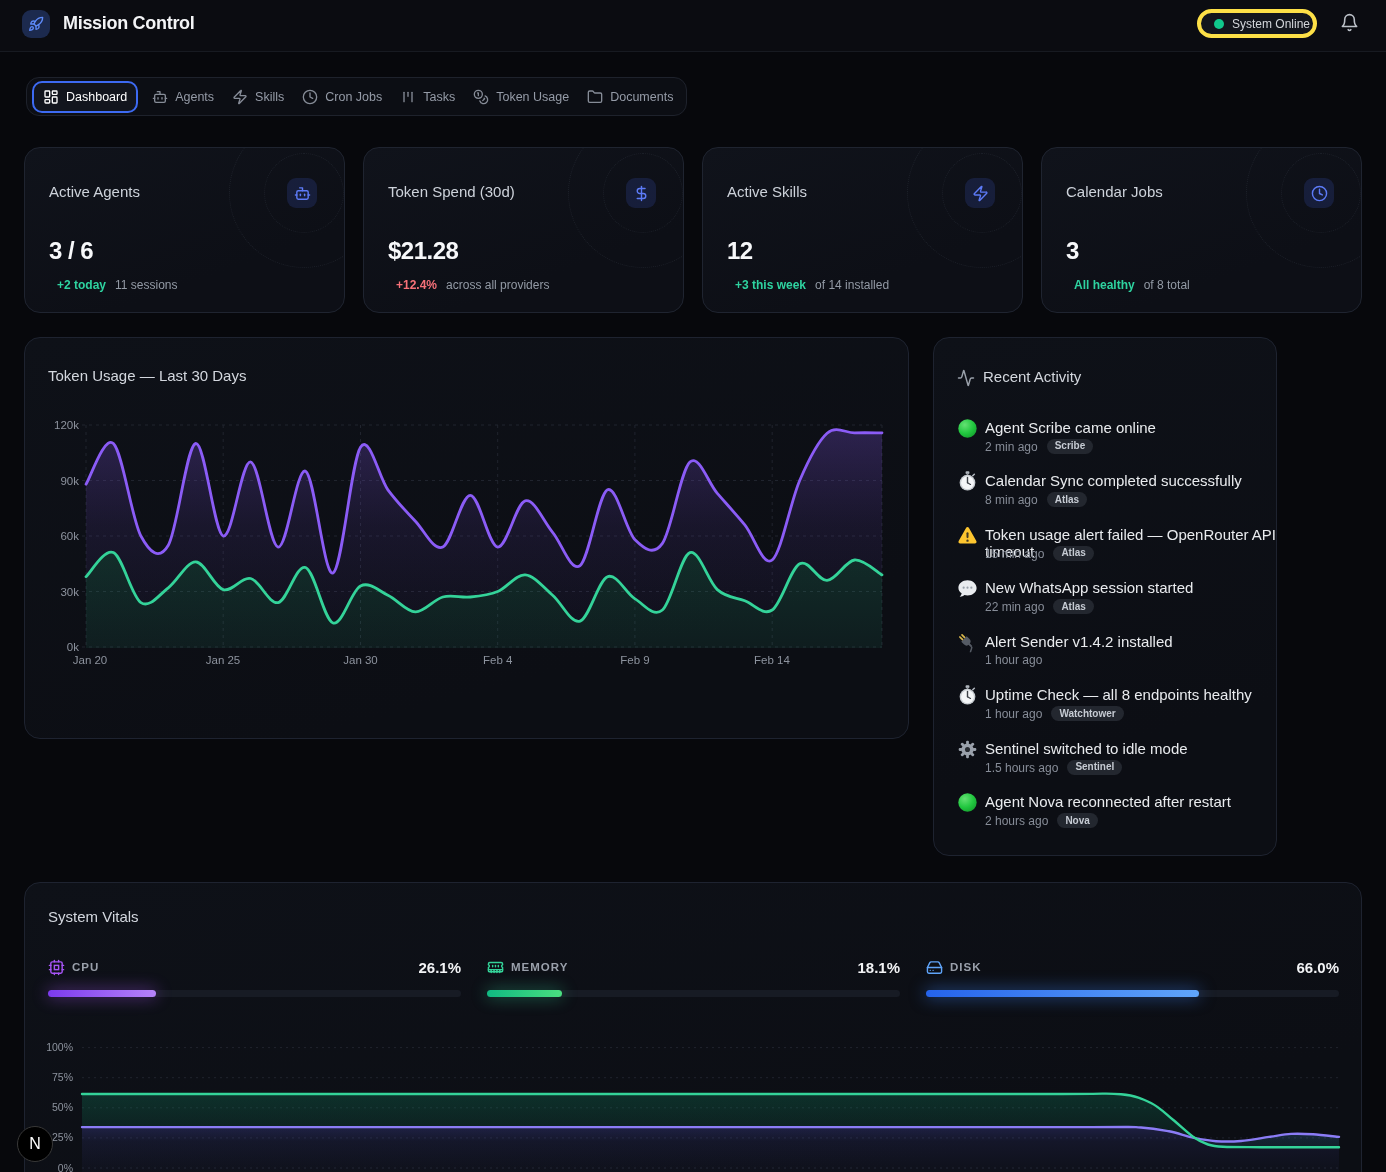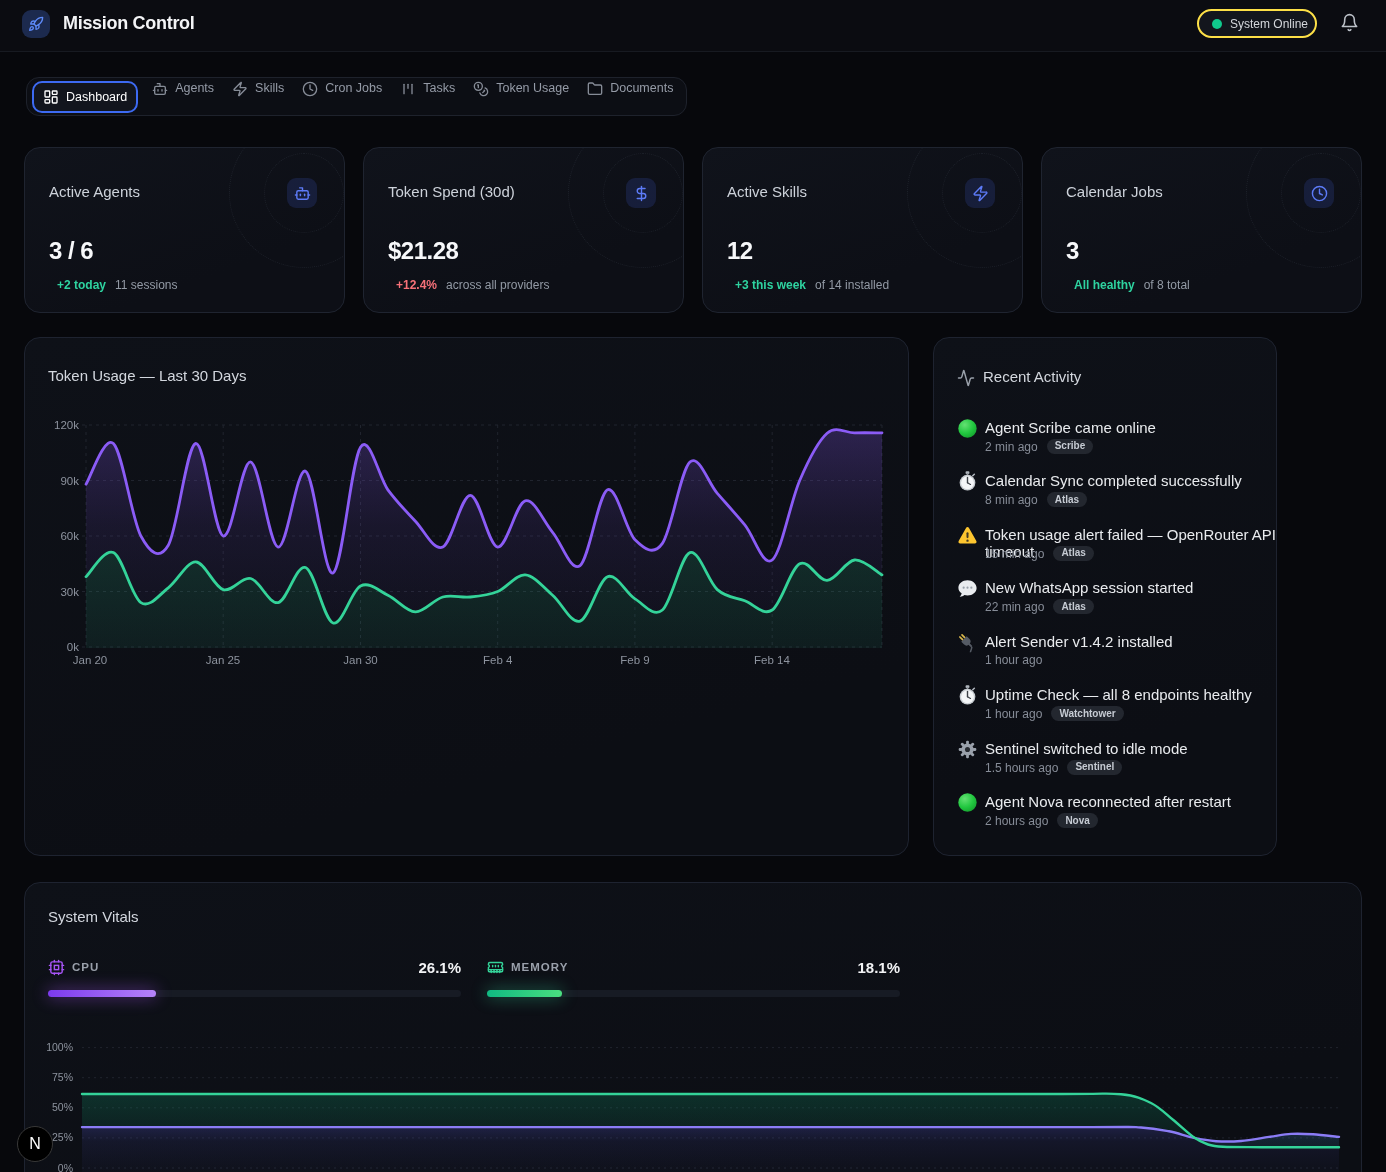--- a/index.html
+++ b/index.html
@@ -1,27 +1,27 @@
 <!DOCTYPE html>
 <html><head>
 <meta charset="utf-8">
 <style>
 *{margin:0;padding:0;box-sizing:border-box}
 html,body{width:1386px;height:1172px;overflow:hidden;background:#07080c;font-family:"Liberation Sans",sans-serif;position:relative}
 
 .hdr{position:absolute;left:0;top:0;width:1386px;height:52px;background:#0b0c11;border-bottom:1px solid #171a21}
 .logo{position:absolute;left:22px;top:10px;width:28px;height:28px;border-radius:9px;background:#1c2a4e;display:flex;align-items:center;justify-content:center}
 .htitle{position:absolute;left:63px;top:13px;font-size:18px;font-weight:700;color:#f3f4f6;letter-spacing:-.3px}
-.pill{position:absolute;left:1197px;top:9px;width:120px;height:29px;border-radius:15px;background:#13161d;border:2px solid #fde047;display:flex;align-items:center;gap:8px;padding-left:13px}
+.pill{position:absolute;left:1197px;top:9px;width:120px;height:29px;border-radius:15px;background:#13161d;border:4px solid #fde047;display:flex;align-items:center;gap:8px;padding-left:13px}
 .pill .dot{width:10px;height:10px;border-radius:50%;background:#10c98d}
 .pill span{font-size:12px;color:#d3d6db}
 .bellw{position:absolute;left:1340px;top:13px}
 
 .nav{position:absolute;left:26px;top:77px;height:39px;background:#0c0e14;border:1px solid #1e222c;border-radius:13px;display:flex;align-items:center;padding:0 5px;gap:2px}
-.nit{display:flex;gap:7px;color:#959ba7;font-size:12.5px;padding:0 8px;height:31px}
+.nit{display:flex;align-items:center;gap:7px;color:#959ba7;font-size:12.5px;padding:0 8px;height:31px}
 .nit svg{opacity:.9}
 .nita{display:flex;align-items:center;gap:7px;color:#fff;font-size:12.5px;font-weight:500;padding:0 9px;height:32px;background:#12151d;border:2px solid #3d6af2;border-radius:10px;margin-right:4px}
 
 .scard{position:absolute;top:147px;width:321px;height:166px;background:linear-gradient(160deg,#10131b 0%,#0d0f16 70%);border:1px solid #1f2430;border-radius:16px;overflow:hidden}
 .scard .ttl{position:absolute;left:24px;top:35px;font-size:15px;color:#cdd2da}
 .scard .badge{position:absolute;right:27px;top:30px;width:30px;height:30px;border-radius:9px;background:rgba(73,103,241,.16);display:flex;align-items:center;justify-content:center}
 .scard .num{position:absolute;left:24px;top:89px;font-size:24px;font-weight:700;color:#f7f8fa;letter-spacing:-.5px}
 .scard .sub{position:absolute;left:32px;top:130px;font-size:12px;color:#939aa5}
 .scard .sub b{font-weight:700;margin-right:9px}
 .grn{color:#2ed3a0}
@@ -173,21 +173,21 @@
 <div class="badge">
       <svg width="17" height="17" viewBox="0 0 24 24" fill="none" stroke="#5d7bf7" stroke-width="2" stroke-linecap="round" stroke-linejoin="round">
         <circle cx="12" cy="12" r="10"></circle>
         <polyline points="12 6 12 12 16 14"></polyline>
       </svg>
     </div>
 <div class="num">3</div>
 <div class="sub"><b class="grn">All healthy</b>of 8 total</div>
 </div>
 
-<div class="card" style="left:24px;top:337px;width:885px;height:519px">
+<div class="card" style="left:24px;top:337px;width:885px;height:402px">
 <div class="cttl" style="left:23px;top:29px">Token Usage — Last 30 Days</div>
 <svg style="position:absolute;left:0;top:0" width="885" height="519" viewBox="24 337 885 519">
       <defs>
         <linearGradient id="pg" x1="0" y1="424" x2="0" y2="647" gradientUnits="userSpaceOnUse">
           <stop offset="0" stop-color="#8b5cf6" stop-opacity="0.26"></stop>
           <stop offset="0.45" stop-color="#7e50e2" stop-opacity="0.11"></stop>
           <stop offset="1" stop-color="#6d46c8" stop-opacity="0.03"></stop>
         </linearGradient>
         <linearGradient id="gg" x1="0" y1="424" x2="0" y2="647" gradientUnits="userSpaceOnUse">
           <stop offset="0" stop-color="#34d399" stop-opacity="0.40"></stop>
@@ -347,20 +347,33 @@
           <path d="M12 11V9"></path>
           <path d="M2 15h20"></path>
           <path d="M2 7a2 2 0 0 1 2-2h16a2 2 0 0 1 2 2v1.1a2 2 0 0 0 0 3.837V17a1 1 0 0 1-1 1H3a1 1 0 0 1-1-1v-5.1a2 2 0 0 0 0-3.837Z"></path>
         </svg></div>
 <div class="vlbl">MEMORY</div>
 <div class="vval">18.1%</div>
 <div class="track">
         <div class="fill" style="width:18.1%;background:linear-gradient(90deg,#10b981,#4ade80);box-shadow:0 0 16px 1px rgba(52,211,153,.4)"></div>
       </div>
 </div>
+<div class="vcol" style="left:901px;top:74px">
+<div style="position:absolute;left:0;top:2px"><svg width="17" height="17" viewBox="0 0 24 24" fill="none" stroke="#60a5fa" stroke-width="2" stroke-linecap="round" stroke-linejoin="round">
+          <line x1="22" x2="2" y1="12" y2="12"></line>
+          <path d="M5.45 5.11 2 12v6a2 2 0 0 0 2 2h16a2 2 0 0 0 2-2v-6l-3.45-6.89A2 2 0 0 0 16.76 4H7.24a2 2 0 0 0-1.79 1.11z"></path>
+          <line x1="6" x2="6.01" y1="16" y2="16"></line>
+          <line x1="10" x2="10.01" y1="16" y2="16"></line>
+        </svg></div>
+<div class="vlbl">DISK</div>
+<div class="vval">66.0%</div>
+<div class="track">
+        <div class="fill" style="width:66.0%;background:linear-gradient(90deg,#2563eb,#60a5fa);box-shadow:0 0 16px 1px rgba(59,130,246,.5)"></div>
+      </div>
+</div>
 <svg style="position:absolute;left:0;top:152px" width="1338" height="188" viewBox="24 1034 1338 188">
       <defs>
         <linearGradient id="vpg" x1="0" y1="0" x2="0" y2="1">
           <stop offset="0" stop-color="#5d61ea" stop-opacity="0.22"></stop>
           <stop offset="0.3" stop-color="#5d61ea" stop-opacity="0.10"></stop>
           <stop offset="1" stop-color="#5d61ea" stop-opacity="0.02"></stop>
         </linearGradient>
         <linearGradient id="vgg" x1="0" y1="0" x2="0" y2="1">
           <stop offset="0" stop-color="#10b981" stop-opacity="0.20"></stop>
           <stop offset="1" stop-color="#10b981" stop-opacity="0.06"></stop>

